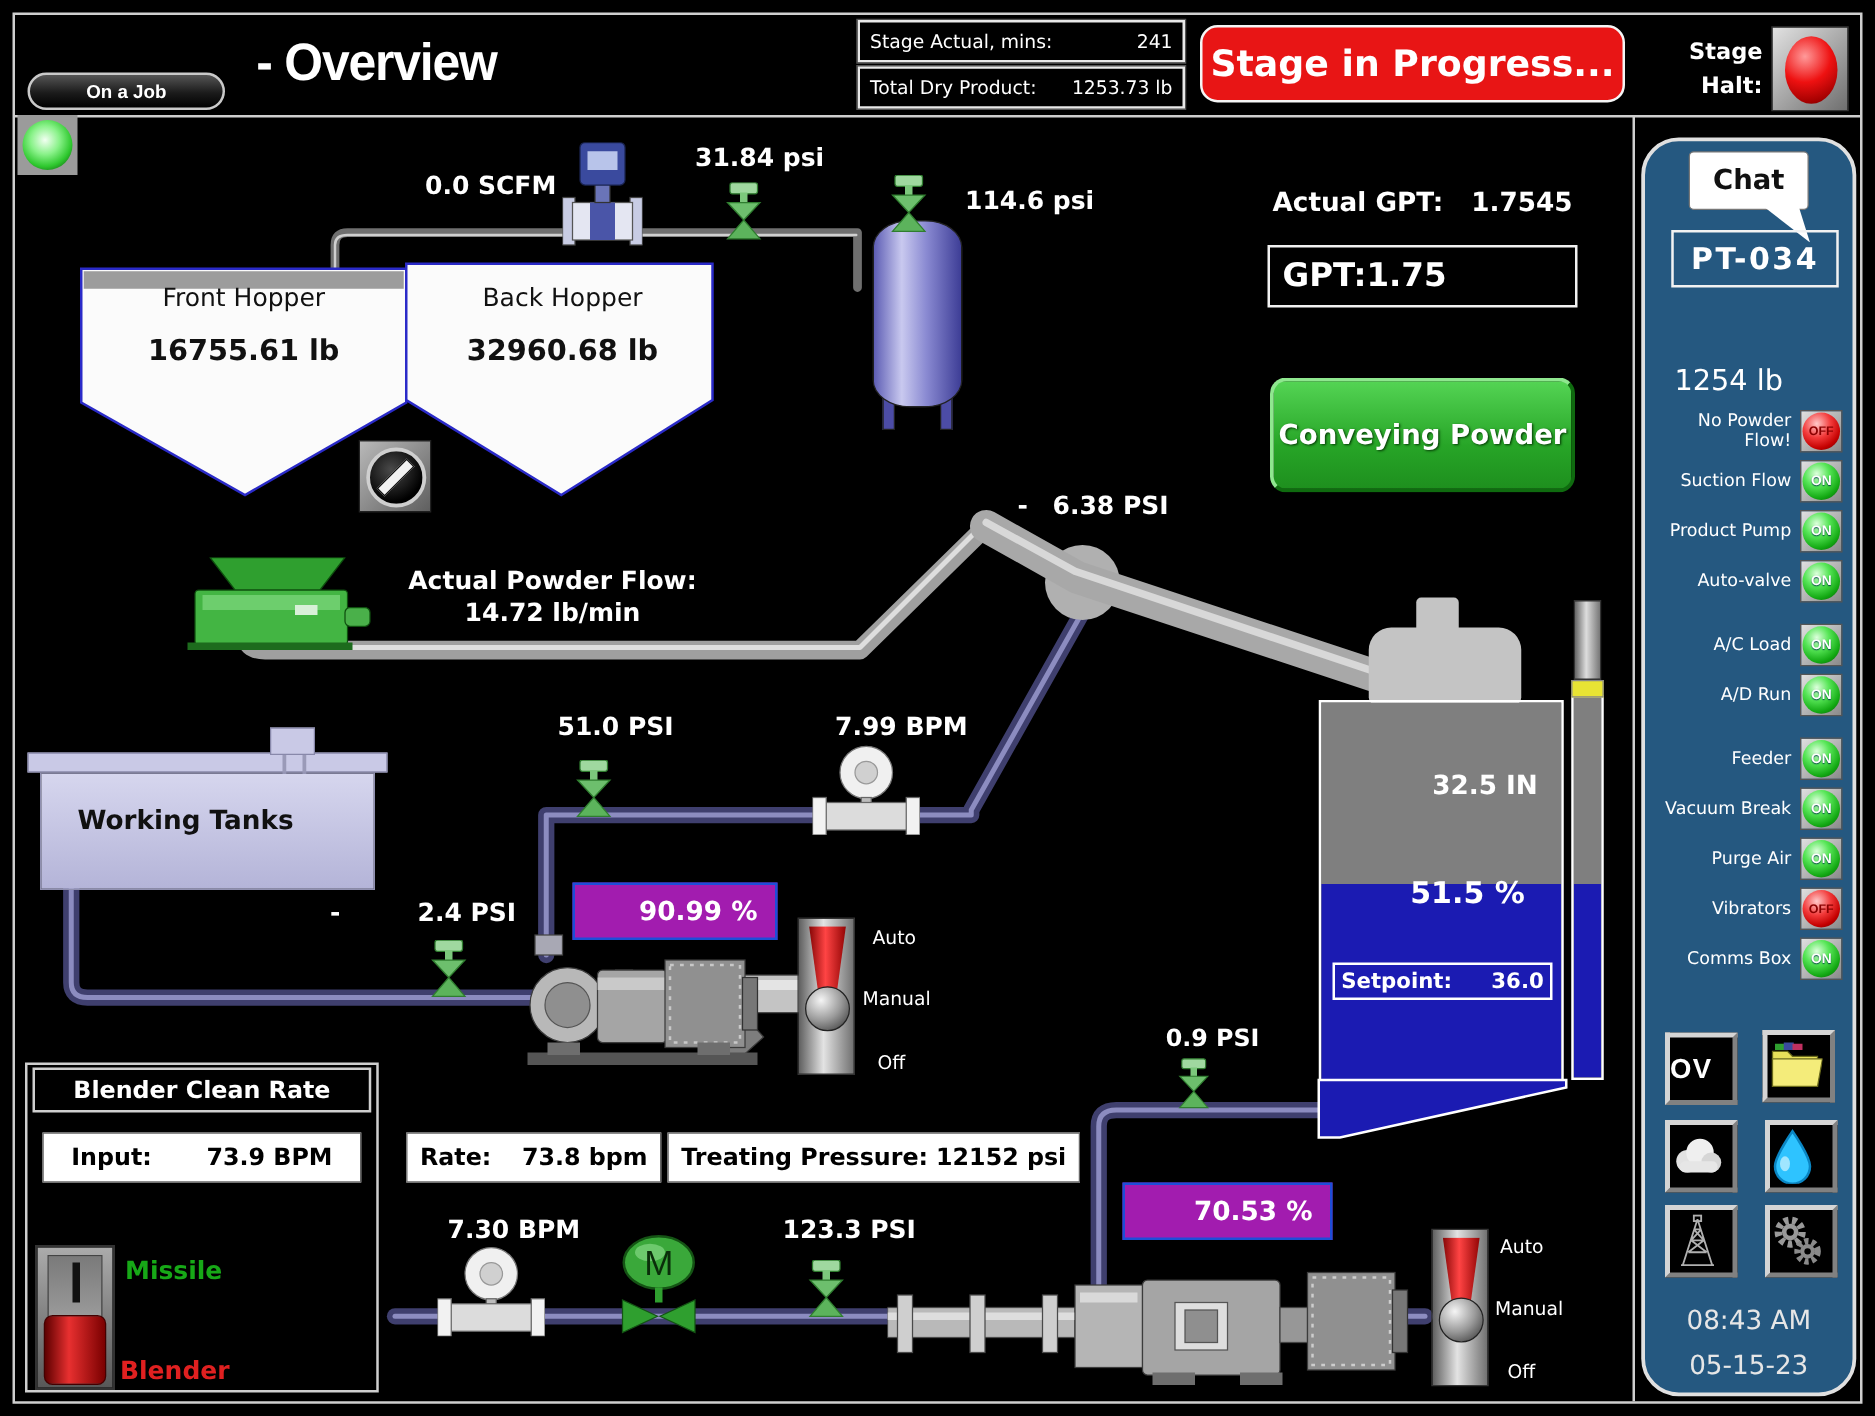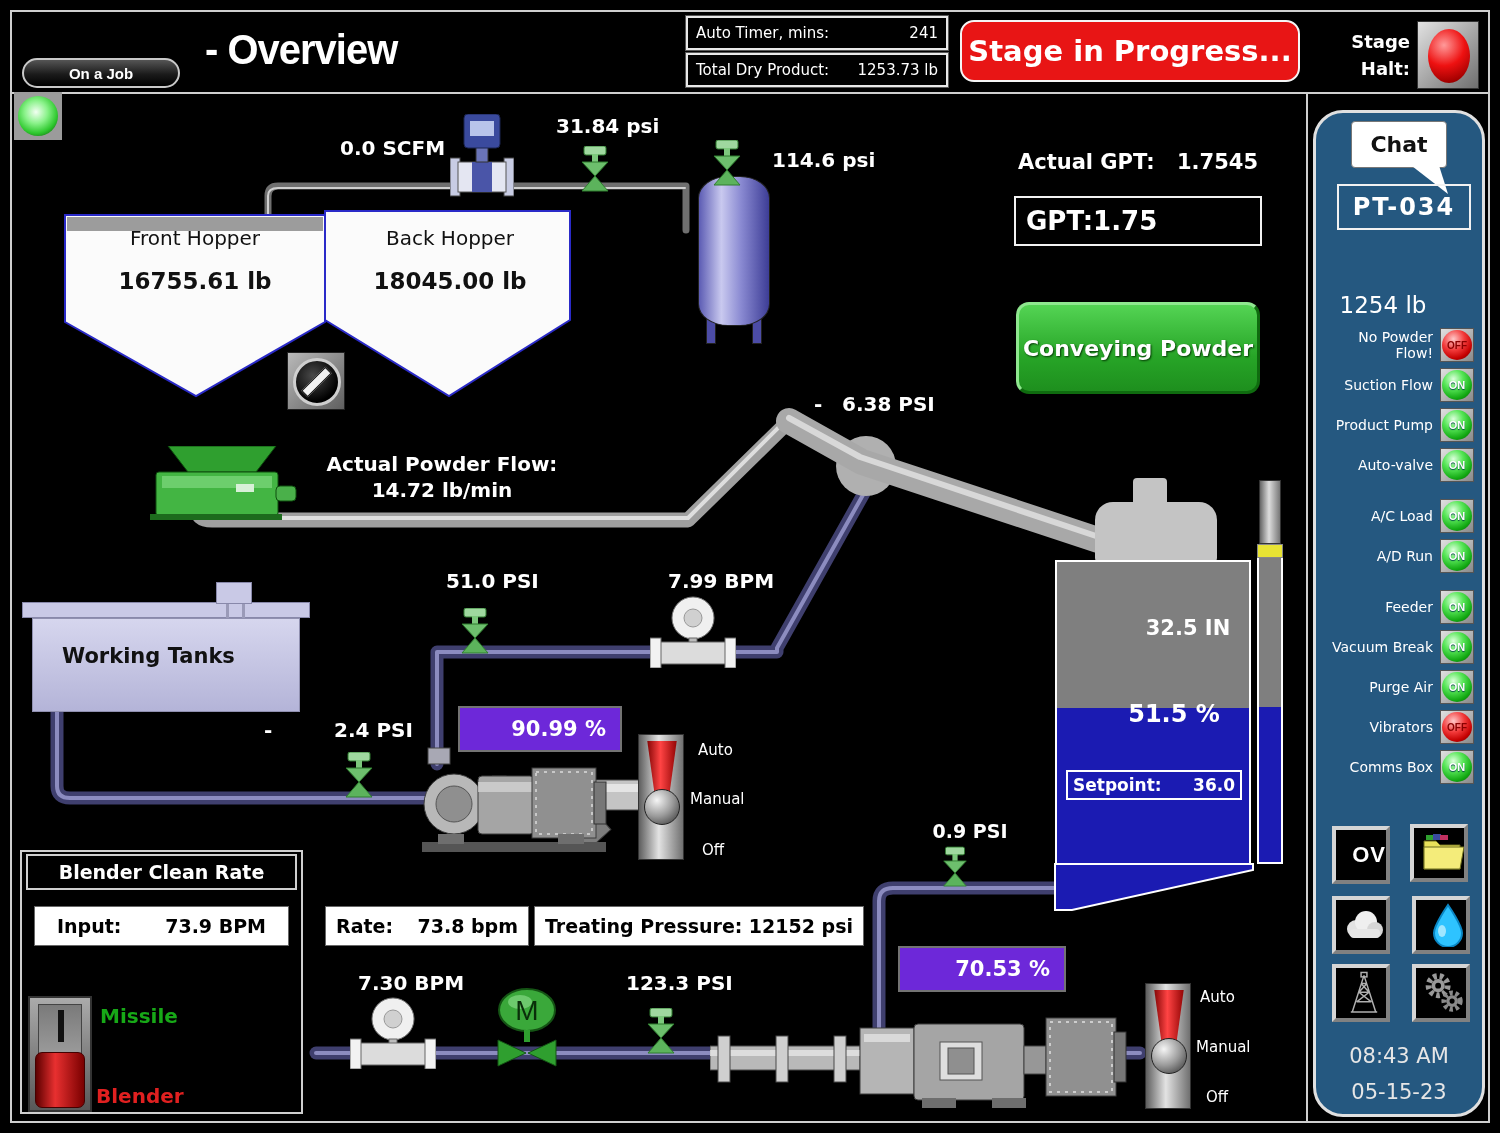--- a/index.html
+++ b/index.html
@@ -9,21 +9,21 @@
   .abs{position:absolute;}
   .frame{position:absolute;border:2px solid #cfcfcf;}
   .hline{position:absolute;background:#cfcfcf;height:2px;}
   .vline{position:absolute;background:#cfcfcf;width:2px;}
 
   
   .lbl{position:absolute;font-weight:bold;font-size:20px;color:#fff;white-space:nowrap;
        font-family:"DejaVu Sans",sans-serif;}
   .blk{color:#111;}
   .ctr{text-align:center;}
-  .dark-box{position:absolute;border:2px solid #737373;background:#6d28d9;display:flex;
+  .dark-box{position:absolute;border:2px solid #1d4ed8;background:#a21caf;display:flex;
             align-items:center;justify-content:flex-end;padding:0 14px;font-weight:bold;
             font-size:21px;font-family:"DejaVu Sans",sans-serif;}
   .white-box{position:absolute;background:#fff;border:1px solid #666;color:#000;display:flex;
              align-items:center;justify-content:space-between;padding:0 10px;font-weight:bold;
              font-size:19px;font-family:"DejaVu Sans",sans-serif;}
 
   
   .pill{position:absolute;left:22px;top:58px;width:158px;height:30px;border-radius:15px;
         background:linear-gradient(180deg,#555 0%,#1b1b1b 55%,#000 100%);border:2px solid #c9c9c9;
         display:flex;align-items:center;justify-content:center;font-weight:bold;font-size:15px;}
@@ -81,21 +81,21 @@
   .status-label{font-size:14px;text-align:right;font-family:"DejaVu Sans",sans-serif;}
   .led-plate{width:34px;height:34px;flex:0 0 34px;border:1px solid #555;
         background:linear-gradient(135deg,#e0e0e0,#8a8a8a);display:flex;align-items:center;
         justify-content:center;}
   .led{width:30px;height:30px;border-radius:50%;display:flex;align-items:center;justify-content:center;}
   .led.state-on{background:radial-gradient(circle at 38% 30%,#ddffdd 0%,#57e657 35%,#12a812 70%,#064d06 100%);}
   .led.state-off{background:radial-gradient(circle at 38% 30%,#ffc8c8 0%,#f23a3a 40%,#c40000 70%,#550000 100%);}
   .led-text{font-size:11px;font-weight:bold;color:#fff;text-shadow:0 1px 1px #044;}
   .led.state-off .led-text{color:#8a0000;font-size:10px;text-shadow:none;}
   .sq-btn{position:absolute;width:58px;height:58px;background:#000;border:4px outset #d5d5d5;
-        display:flex;align-items:center;justify-content:flex-end;}
+        display:flex;align-items:center;justify-content:flex-start;}
   .sb-time{position:absolute;left:1313px;width:172px;text-align:center;font-size:21px;color:#e6e6e6;
         font-family:"DejaVu Sans",sans-serif;}
 
   
   .airtank{position:absolute;left:698px;top:176px;width:72px;height:150px;
         border-radius:30px/22px;border:1px solid #222;
         background:linear-gradient(90deg,#5c5cb4 0%,#c9c9ef 32%,#8a8ad2 60%,#3d3d96 100%);}
   .leg{position:absolute;width:10px;height:26px;background:#4c4ca6;border:1px solid #222;}
   .wtank{position:absolute;left:20px;top:582px;width:290px;height:132px;}
   .wtank .lip{position:absolute;left:2px;top:20px;width:288px;height:16px;background:#c9c9e6;border:1px solid #8888aa;}
@@ -167,21 +167,21 @@
     </g>
   </svg>
 
   <div class="frame" style="left:10px;top:10px;width:1480px;height:1113px;z-index:0"></div>
   <div class="hline" style="left:12px;top:92px;width:1476px;z-index:0"></div>
   <div class="vline" style="left:1306px;top:92px;height:1029px;z-index:0"></div>
 
   <div class="pill" style="z-index:5">On a Job</div>
   <div class="title" style="z-index:5">- Overview</div>
   <div class="info-box" style="top:16px;z-index:5">
-    <span>Auto Timer, mins:</span>
+    <span>Stage Actual, mins:</span>
     <span>241</span>
   </div>
   <div class="info-box" style="top:53px;z-index:5">
     <span>Total Dry Product:</span>
     <span>1253.73 lb</span>
   </div>
   <div class="banner" style="z-index:5">Stage in Progress...</div>
   <div class="halt-txt" style="z-index:5">
     <div>Stage</div>
     <div>Halt:</div>
@@ -195,21 +195,21 @@
     </div>
 
   <svg class="abs" style="left:60px;top:200px;z-index:2" width="520" height="205">
     <polygon points="5,15 265,15 265,122 136,196 5,122" fill="#fbfbfb" stroke="#2a2ac8" stroke-width="2"></polygon>
     <polygon points="265,11 510,11 510,120 389,196 265,120" fill="#fbfbfb" stroke="#2a2ac8" stroke-width="2"></polygon>
     <rect x="7" y="17" width="256" height="14" fill="#9c9c9c"></rect>
   </svg>
   <div class="lbl blk ctr" style="left:95px;top:226px;width:200px;font-weight:normal;z-index:3">Front Hopper</div>
   <div class="lbl blk ctr" style="left:95px;top:268px;width:200px;font-size:23px;z-index:3">16755.61 lb</div>
   <div class="lbl blk ctr" style="left:350px;top:226px;width:200px;font-weight:normal;z-index:3">Back Hopper</div>
-  <div class="lbl blk ctr" style="left:350px;top:268px;width:200px;font-size:23px;z-index:3">18045.00 lb</div>
+  <div class="lbl blk ctr" style="left:350px;top:268px;width:200px;font-size:23px;z-index:3">32960.68 lb</div>
   <div class="rotary" style="z-index:3">
     <span class="knob"></span>
       <span class="bar"></span>
   </div>
 
   <div class="lbl" style="left:340px;top:136px;z-index:3">0.0 SCFM</div>
   <svg class="abs" style="left:450px;top:114px;z-index:3" width="64" height="84">
     <rect x="0" y="44" width="10" height="38" fill="#c8cce4" stroke="#444"></rect>
     <rect x="54" y="44" width="10" height="38" fill="#c8cce4" stroke="#444"></rect>
     <rect x="8" y="48" width="48" height="30" fill="#e4e6f2" stroke="#555"></rect>

